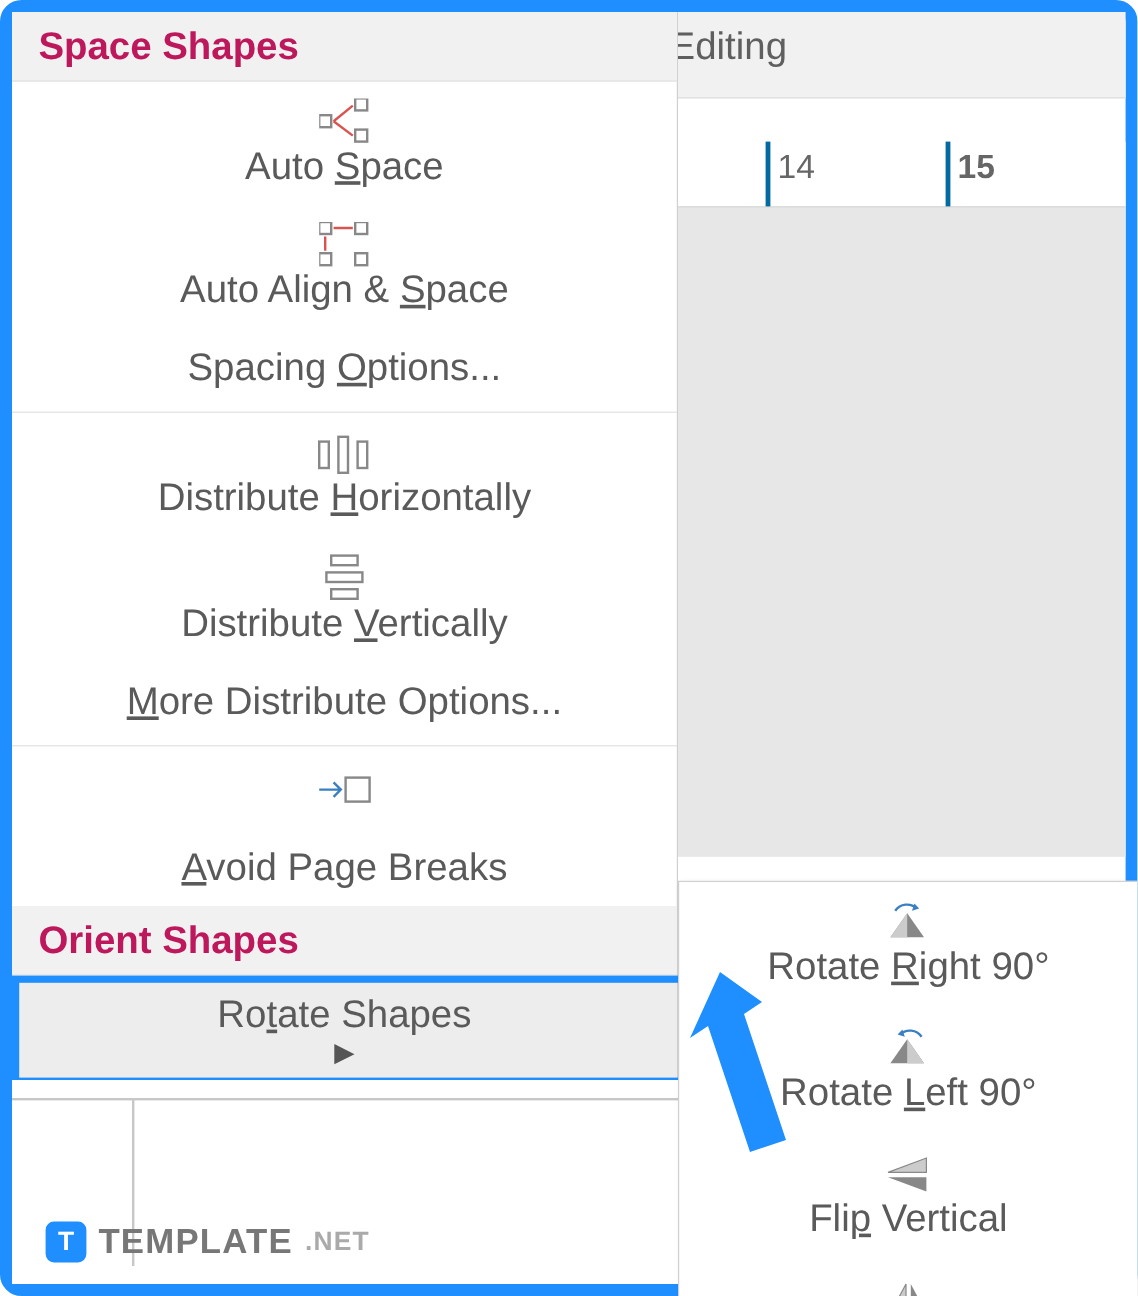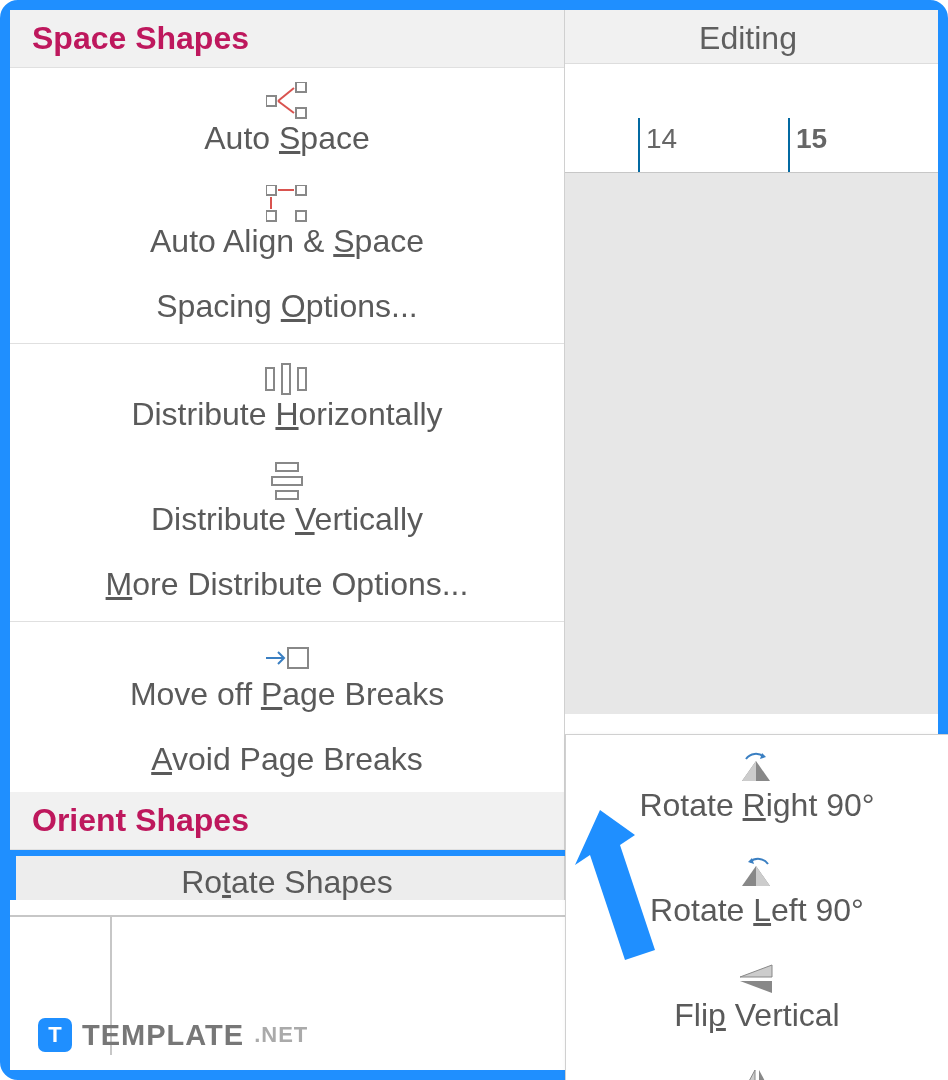--- a/index.html
+++ b/index.html
@@ -1,24 +1,24 @@
 <!DOCTYPE html>
 <html><head>
 <meta charset="utf-8">
 <style>
   * { box-sizing: border-box; margin: 0; padding: 0; }
   html, body { width: 948px; height: 1080px; font-family: "Segoe UI", Arial, sans-serif; background: #fff; overflow: hidden; }
   .frame { position: relative; width: 948px; height: 1080px; border: 10px solid #1f8fff; border-radius: 18px; background: #fff; }
   
   
-  .editing-label { position: absolute; top: 0; right: 0; width: 380px; height: 54px; background: #f1f1f1; color: #5f5f5f; font-size: 32px; text-align: center; line-height: 56px; border-bottom: 1px solid #ddd; }
+  .editing-label { position: absolute; top: 0; right: 0; width: 380px; height: 72px; background: #f1f1f1; color: #5f5f5f; font-size: 32px; line-height: 56px; border-bottom: 1px solid #ddd; }
   
   
   .ruler { position: absolute; top: 108px; right: 0; width: 380px; height: 55px; background: #fff; border-bottom: 1px solid #c7c7c7; }
-  .ruler .tick { position: absolute; top: 0; height: 100%; border-left: 2px solid #0369a1; padding-left: 6px; color: #666; font-size: 28px; line-height: 42px; }
+  .ruler .tick { position: absolute; top: 0; height: 100%; border-left: 4px solid #0369a1; padding-left: 6px; color: #666; font-size: 28px; line-height: 42px; }
   .ruler .tick.t14 { left: 80px; }
   .ruler .tick.t15 { left: 230px; font-weight: bold; }
   .canvas-bg { position: absolute; top: 163px; right: 0; width: 380px; bottom: 356px; background: #e7e7e7; }
   
   
   .menu { position: absolute; top: 0; left: 0; width: 555px; background: #fff; border-right: 1px solid #d0d0d0; }
   .section-header { background: #f1f1f1; color: #be185d; font-size: 32px; font-weight: 600; padding: 10px 22px; border-bottom: 1px solid #e0e0e0; }
   .menu-item { display: flex; align-items: center; padding: 14px 0 14px 0; font-size: 32px; color: #5a5a5a; cursor: default; flex-direction: column; }
   .menu-item .icon-slot { width: 100px; display: flex; justify-content: center; }
   .menu-item .lbl { flex: 1; }
@@ -130,21 +130,20 @@
 
     <div class="sep"></div>
 
     <div class="menu-item">
       <span class="icon-slot">
         <svg width="46" height="36">
             <rect x="24" y="8" width="20" height="20" fill="none" stroke="#888" stroke-width="2"></rect>
             <path d="M2 18 L20 18 M14 12 L20 18 L14 24" fill="none" stroke="#3a7fc2" stroke-width="2"></path>
           </svg>
       </span>
-      <span class="lbl">Move off <span class="u">P</span>age Breaks</span>
     </div>
 
     <div class="menu-item">
       <span class="icon-slot"></span>
       <span class="lbl"><span class="u">A</span>void Page Breaks</span>
     </div>
 
     <div class="section-header">Orient Shapes</div>
 
     <div class="menu-item rotate-row">

